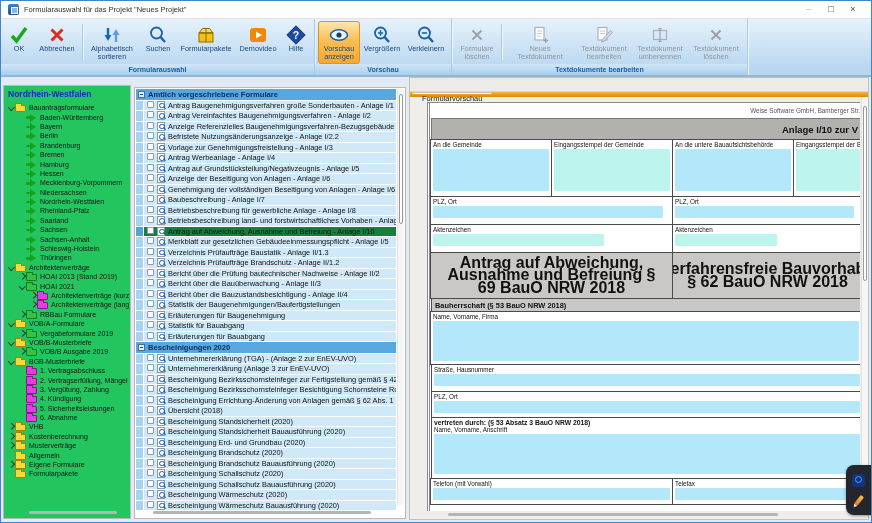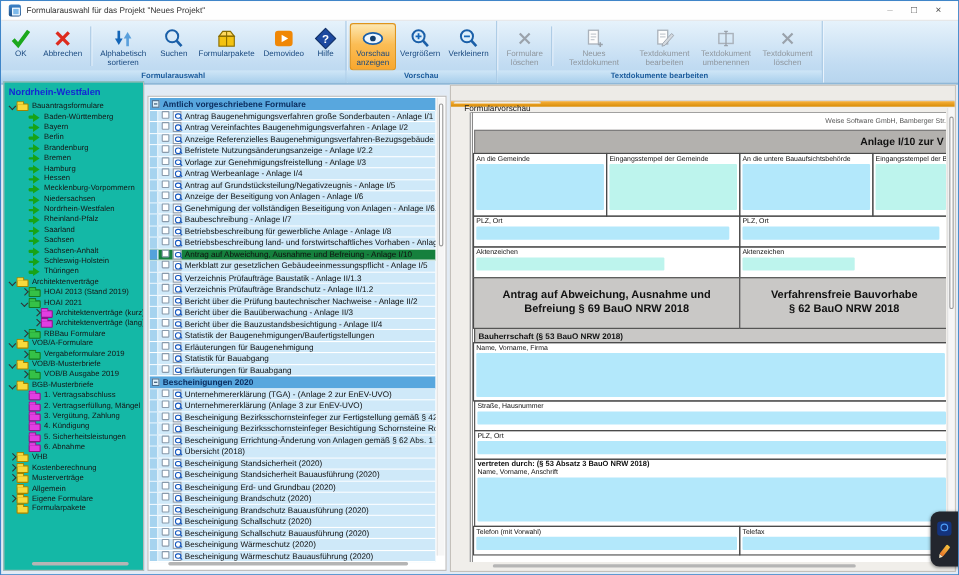--- a/index.html
+++ b/index.html
@@ -23,21 +23,21 @@
   .rbtns{flex:1;display:flex;align-items:stretch;padding:2px 3px 0}
   .rbtn{display:flex;flex-direction:column;align-items:center;padding:2px 2px 0;border-radius:3px;border:1px solid transparent}
   .ric{height:21px;display:flex;align-items:center;justify-content:center}
   .rlb{font-size:7.3px;line-height:8.3px;text-align:center;color:#17477e}
   .rbtn.active{background:linear-gradient(#fde7b0,#fbbd55 45%,#f8a72e);border:1px solid #df941b}
   .rbtn.disabled .rlb{color:#8f969d}
   .vsep{width:1px;background:#aac9e4;box-shadow:1px 0 0 #eef6fd;margin:3px 2px 4px}
   .rcaption{height:11px;background:linear-gradient(#cfe6f7,#a9cfec);font-size:7px;font-weight:bold;color:#1c5c9c;text-align:center;line-height:11px;white-space:nowrap;overflow:hidden}
 
   
-  .tree-panel{position:absolute;left:2px;top:73px;width:128px;bottom:3px;background:#14b8a6;border:1px solid #b9b9b9;overflow:hidden}
+  .tree-panel{position:absolute;left:2px;top:84px;width:128px;bottom:3px;background:#22c55e;border:1px solid #b9b9b9;overflow:hidden}
   .tree-head{font-size:8.5px;font-weight:bold;color:#1427d4;padding:3px 4px 4px}
   .titem{display:flex;align-items:center;height:9.4px;font-size:7px;color:#151515;white-space:nowrap}
   .exp{width:8px;height:8px;flex:none;position:relative}
   .exp.closed::before,.exp.open::before{content:"";position:absolute;left:2px;top:1.5px;width:3.5px;height:3.5px;border-right:1.2px solid #333;border-bottom:1.2px solid #333}
   .exp.closed::before{transform:rotate(-45deg)}
   .exp.open::before{transform:rotate(45deg)}
   .ticon{display:inline-block;flex:none;margin-right:3px;position:relative}
   .ticon.folder-yellow,.ticon.folder-green,.ticon.folder-magenta{width:11px;height:7px;border-radius:1px;margin-top:2px;border:1px solid}
   .ticon.folder-yellow{background:#f8d93c;border-color:#a08400}
   .ticon.folder-green{background:#35c147;border-color:#147a20}
@@ -78,21 +78,21 @@
   .page{position:absolute;left:17px;top:5px;width:437px;background:#fff;border:1px solid #8a8a8a;border-left:3px double #8a8a8a;padding:2px 0 0 1px;min-height:520px}
   .vendor{font-size:6.3px;color:#555;text-align:right;padding:2px 3px 4px}
   .grayband{height:22px;background:#b3b1ae;border:1px solid #787878;display:flex;align-items:center;justify-content:flex-end;font-size:9.5px;font-weight:bold;color:#111;padding-right:4px;white-space:nowrap;overflow:hidden}
   .frow{display:flex}
   .fcell{border:1px solid #4a4a4a;margin-top:-1px;margin-left:-1px;padding:1px 2px;overflow:hidden}
   .flabel{font-size:6.3px;color:#111;white-space:nowrap}
   .flabel.b{font-weight:bold;font-size:6.8px}
   .fill{margin-top:1px;border-radius:1px}
   .fill.blue{background:#b3e8fb}
   .fill.cyan{background:#bdf4ed}
-  .titlecell{background:#c9c8c6;border:1px solid #4a4a4a;margin-top:-1px;margin-left:-1px;display:flex;align-items:center;justify-content:center;text-align:center;font-weight:bold;font-size:10px;line-height:12.5px;color:#111;padding:3px 10px;overflow:hidden}
+  .titlecell{background:#c9c8c6;border:1px solid #4a4a4a;margin-top:-1px;margin-left:-1px;display:flex;align-items:center;justify-content:center;text-align:center;font-weight:bold;font-size:16px;line-height:12.5px;color:#111;padding:3px 10px;overflow:hidden}
   .bauband{height:14px;background:#c9c8c6;border:1px solid #4a4a4a;margin-top:-1px;font-size:7.4px;font-weight:bold;color:#111;line-height:13px;padding-left:3px}
 
   
   .overlay{position:absolute;right:0;bottom:7px;width:25px;height:50px;background:#23262e;border-radius:8px 0 0 8px;display:flex;flex-direction:column;align-items:center;justify-content:space-evenly;box-shadow:0 1px 3px rgba(0,0,0,.4)}
   .ov-gear{width:13px;height:13px;background:#14337d;border-radius:3px;position:relative}
   .ov-gear::before{content:"";position:absolute;left:2.5px;top:2.5px;width:5px;height:5px;border:1.6px solid #4d9df8;border-radius:50%}
   .ov-pen{width:4px;height:11px;background:linear-gradient(#f7c33d,#e8742a);border-radius:1px;transform:rotate(38deg);position:relative}
   .ov-pen::after{content:"";position:absolute;left:0;bottom:-3px;border-left:2px solid transparent;border-right:2px solid transparent;border-top:3px solid #f3e3c0}
 </style>
 </head>

